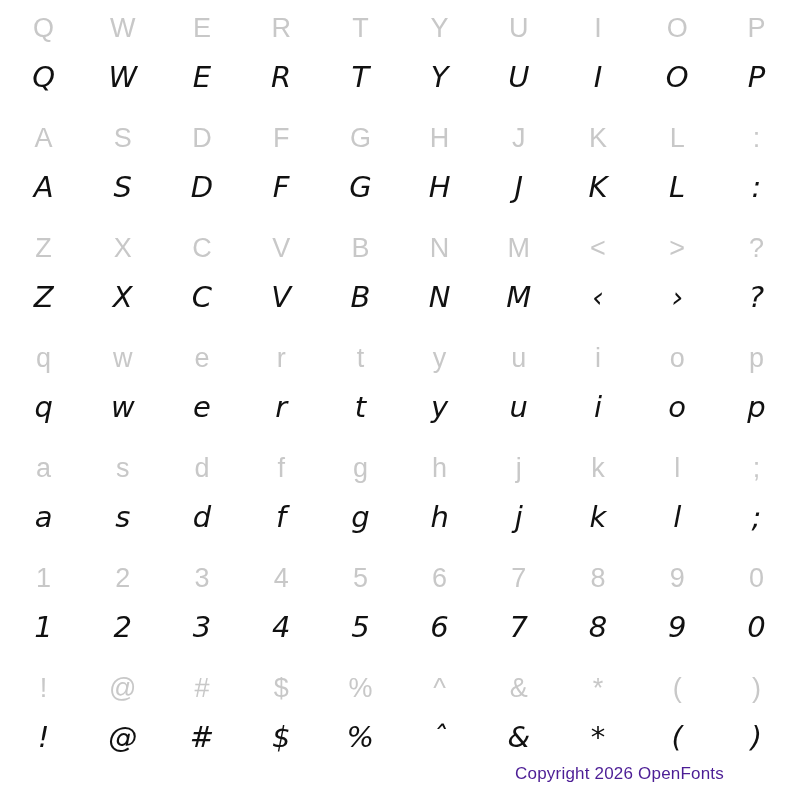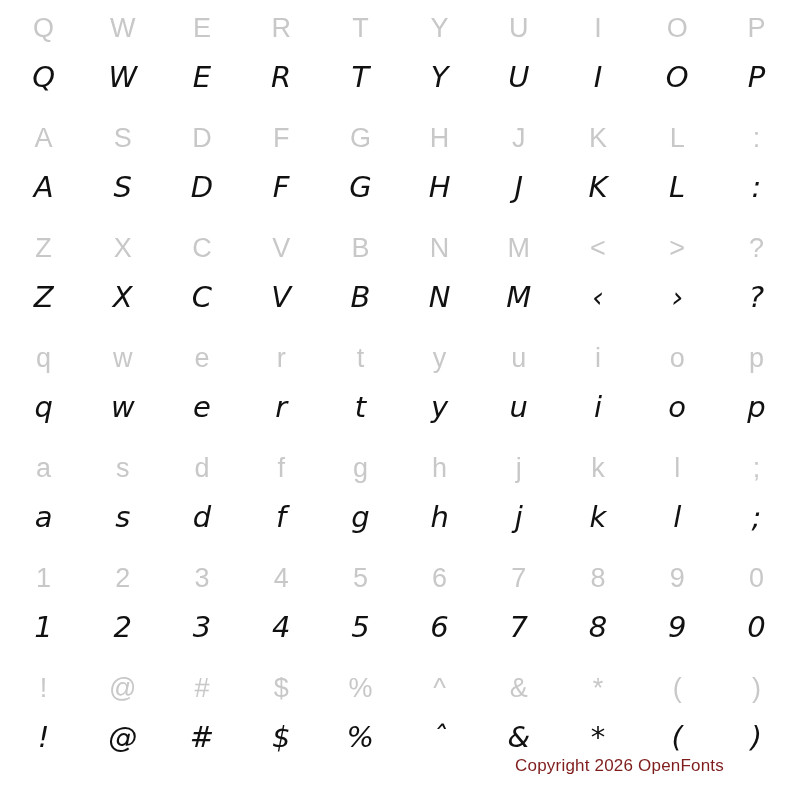--- a/index.html
+++ b/index.html
@@ -52,22 +52,22 @@
   }
   .block {
     margin-bottom: 12px;
   }
   .block:first-child {
     margin-top: 4px;
   }
   .copyright {
     position: absolute;
     right: 76px;
-    bottom: 28px;
-    color: #7f1d1d;
+    bottom: 20px;
+    color: #4c1d95;
     font-size: 17px;
     font-family: "Liberation Sans", sans-serif;
     letter-spacing: 0.2px;
   }
 </style>
 </head>
 <body>
 
 <div id="specimen">
 

